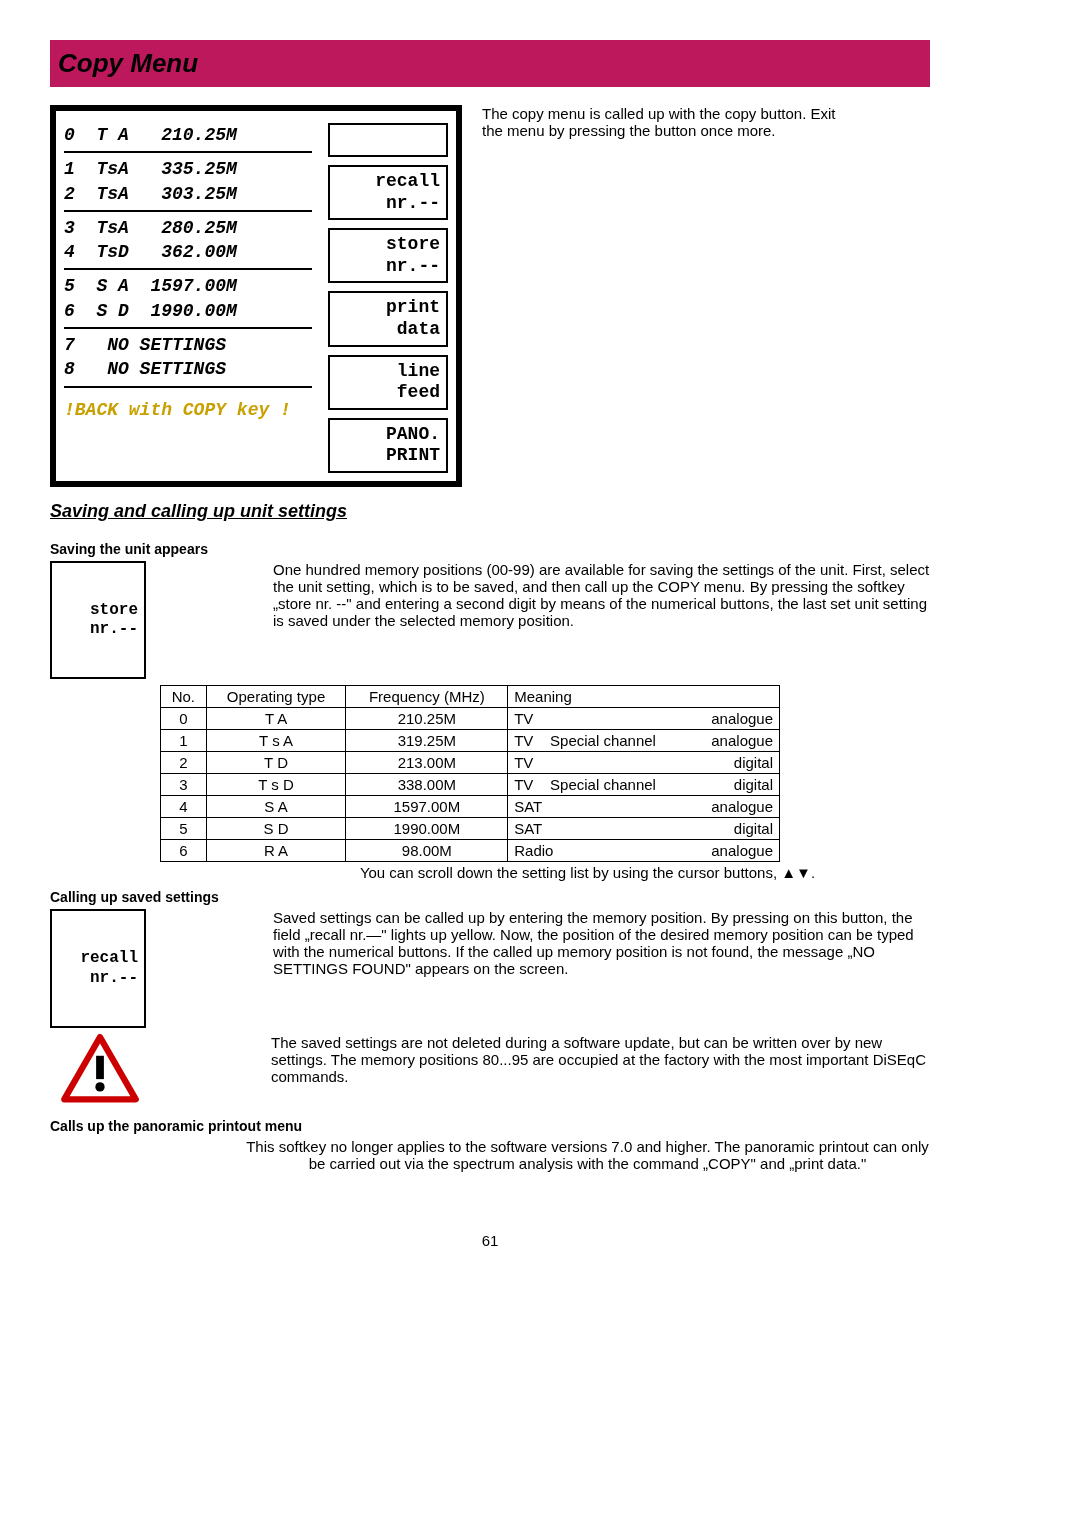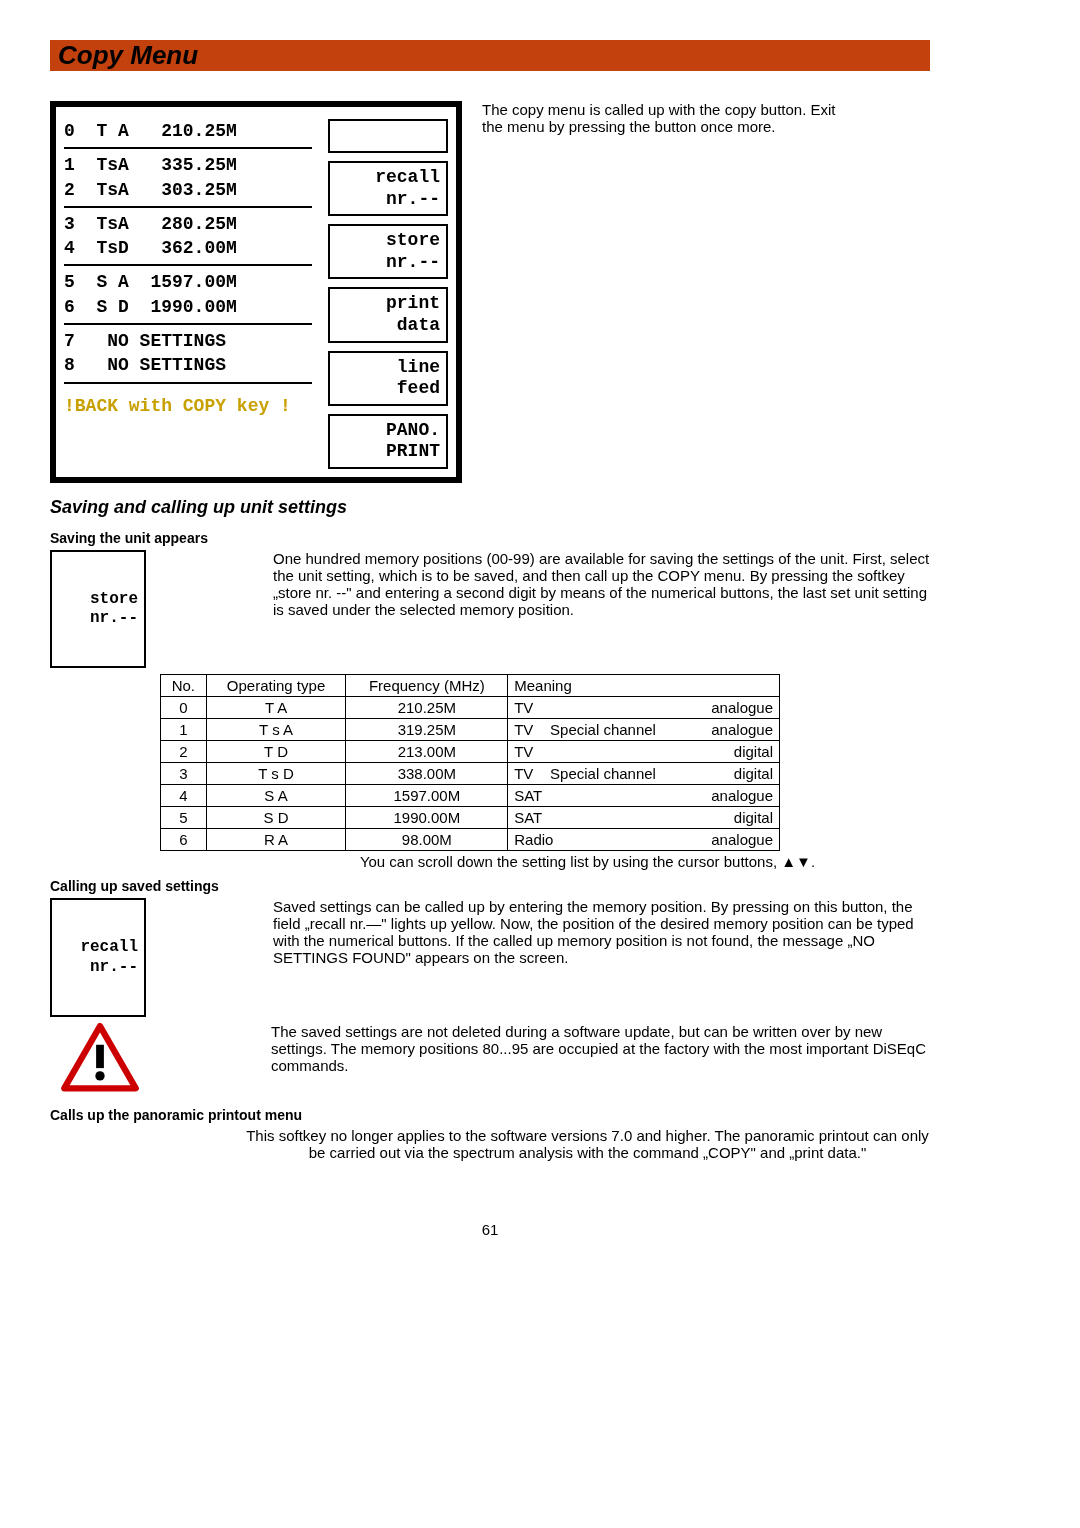--- a/index.html
+++ b/index.html
@@ -5,23 +5,23 @@
   body {
     font-family: Arial, Helvetica, sans-serif;
     font-size: 15px;
     color: #000;
     margin: 0;
     padding: 40px 50px;
     width: 980px;
     box-sizing: border-box;
   }
   .title-bar {
-    background: #c2410c;
-    padding: 0 8px;
-    margin-bottom: 30px;
+    background: #be185d;
+    padding: 8px 8px;
+    margin-bottom: 18px;
   }
   .title-bar h1 {
     margin: 0;
     font-size: 26px;
     font-weight: bold;
     font-style: italic;
     color: #000;
   }
   .top-row {
     display: flex;
@@ -32,20 +32,21 @@
   .screen {
     border: 6px solid #000;
     display: flex;
     font-family: "Courier New", monospace;
     font-weight: bold;
     font-size: 18px;
   }
   .screen-left {
     padding: 12px 8px 13px 8px;
     width: 248px;
+    font-style: italic;
   }
   .screen-left .row { line-height: 1.35; white-space: pre; }
   .hr { border-top: 2px solid #000; margin: 4px 0; }
   .screen-left .hl { color: #c8a000; }
   .screen-right {
     padding: 12px 8px 8px 8px;
     width: 120px;
     display: flex;
     flex-direction: column;
     gap: 8px;
@@ -55,21 +56,21 @@
     border: 2px solid #000;
     padding: 4px 6px;
     text-align: right;
     line-height: 1.2;
     white-space: pre;
     font-family: "Courier New", monospace;
     font-weight: bold;
   }
   .softkey-blank { border: 2px solid #000; height: 30px; }
   .side-note { font-size: 15px; max-width: 360px; }
-  h2.section { font-style: italic; font-weight: bold; font-size: 18px; margin: 8px 0 12px 0; }
+  h2.section { font-style: italic; font-weight: bold; font-size: 18px; margin: 8px 0 19px 0; text-decoration: underline; }
   .sub { font-weight: bold; font-size: 14px; margin: 2px 0 4px 0; }
   .with-inline {
     display: flex;
     align-items: flex-start;
     gap: 14px;
     margin-bottom: 6px;
   }
   .inline-box {
     border: 2px solid #000;
     padding: 2px 6px;

